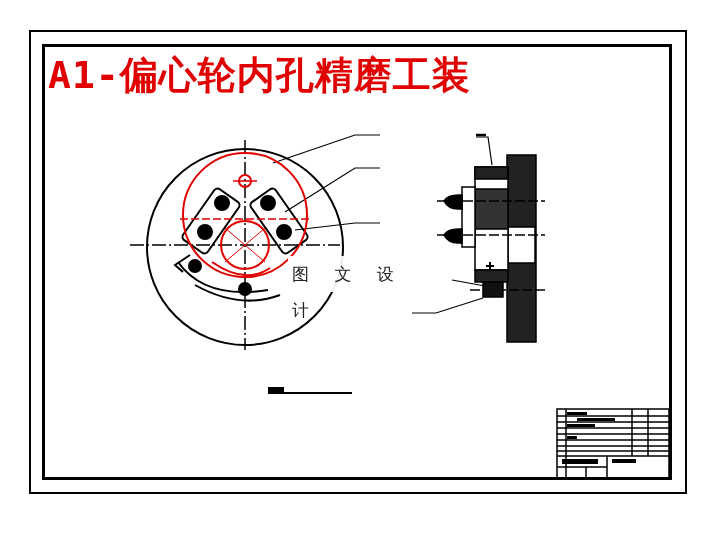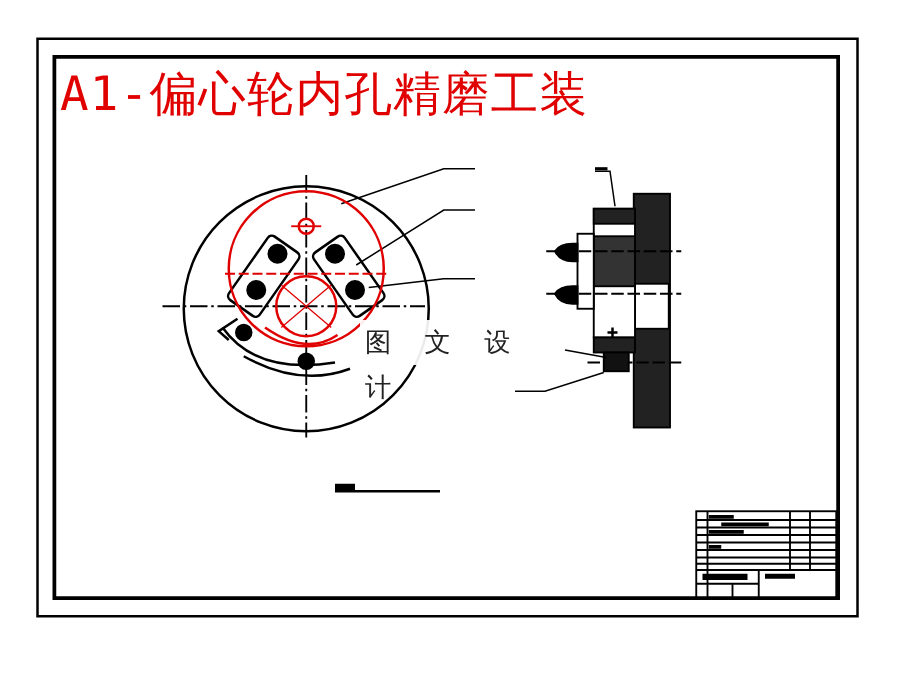--- a/index.html
+++ b/index.html
@@ -1,20 +1,20 @@
 <!DOCTYPE html>
 <html><head>
 <meta charset="utf-8">
 <style>
   html,body{margin:0;padding:0;background:#fff;}
   body{width:721px;height:544px;position:relative;overflow:hidden;font-family:"DejaVu Sans",sans-serif;}
   .outer{position:absolute;left:29px;top:30px;width:658px;height:464px;border:2px solid #000;box-sizing:border-box;}
   .inner{position:absolute;left:42px;top:44px;width:630px;height:436px;border:3px solid #000;box-sizing:border-box;}
-  .title{position:absolute;left:48px;top:52px;font-family:"DejaVu Sans Mono","Liberation Mono",monospace;font-size:38px;line-height:46px;color:#e00000;font-weight:normal;letter-spacing:1px;white-space:nowrap;}
-  .watermark{position:absolute;left:288px;top:256px;width:150px;height:36px;background:rgba(255,255,255,0.92);font-family:"DejaVu Serif","Liberation Serif",serif;font-size:21px;line-height:36px;letter-spacing:10px;color:#222;padding-left:4px;}
+  .title{position:absolute;left:48px;top:52px;font-family:"DejaVu Sans Mono","Liberation Mono",monospace;font-size:38px;line-height:46px;color:#e00000;font-weight:bold;letter-spacing:1px;white-space:nowrap;}
+  .watermark{position:absolute;left:288px;top:256px;width:150px;height:36px;background:rgba(255,255,255,0.92);font-family:"DejaVu Serif","Liberation Serif",serif;font-size:17px;line-height:36px;letter-spacing:10px;color:#222;padding-left:4px;}
   svg{position:absolute;left:0;top:0;}
 </style>
 </head>
 <body>
 
 <div class="outer"></div>
 <div class="inner"></div>
 
 <div class="title">A1-偏心轮内孔精磨工装</div>
 

